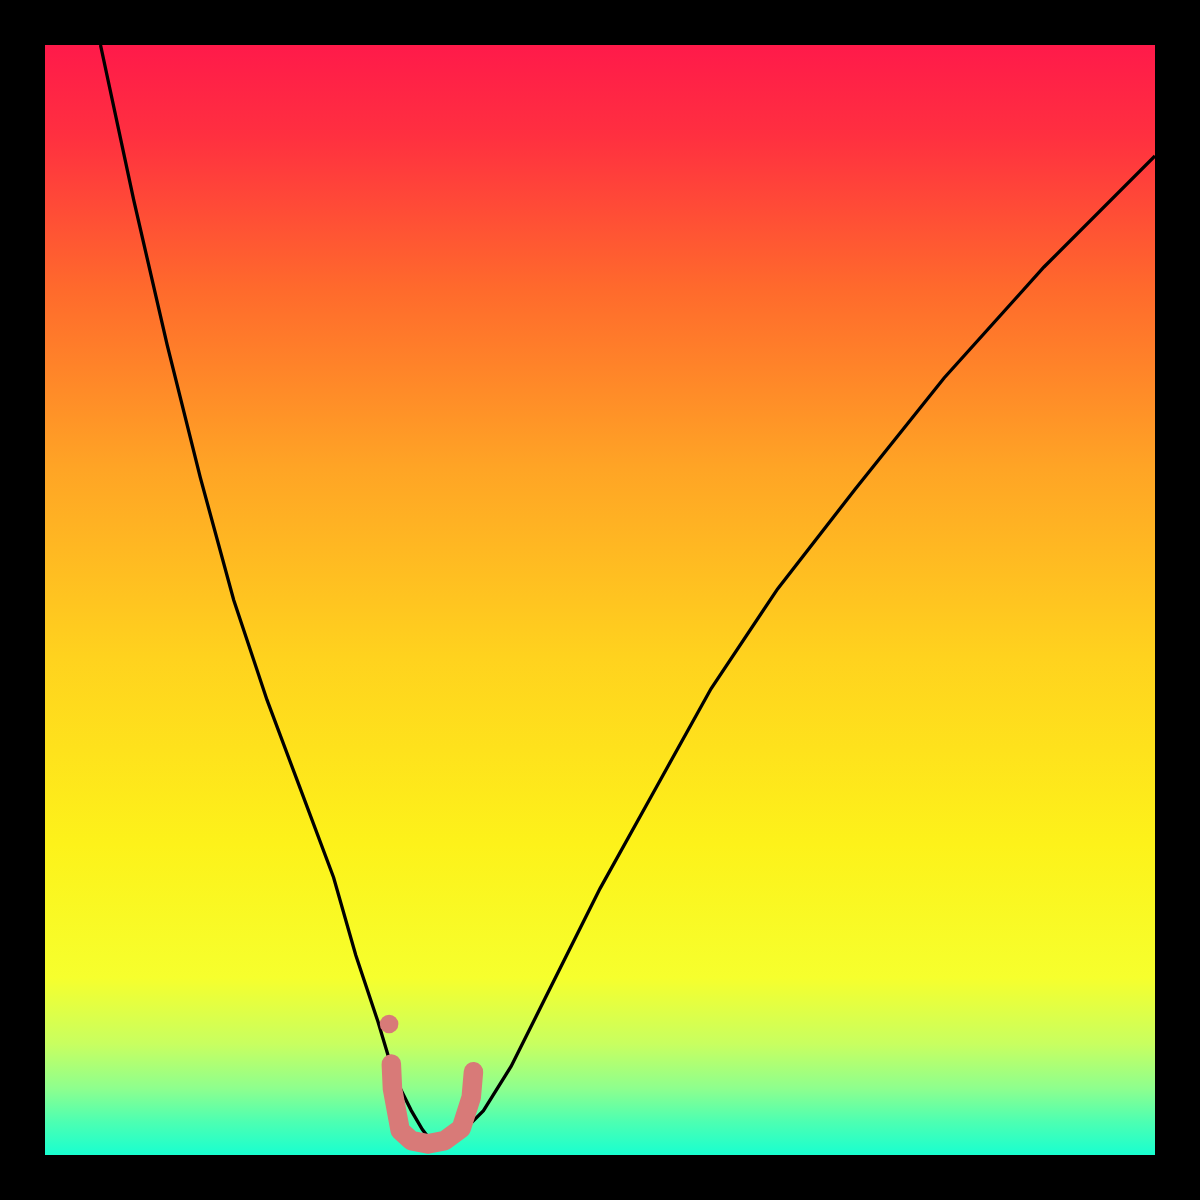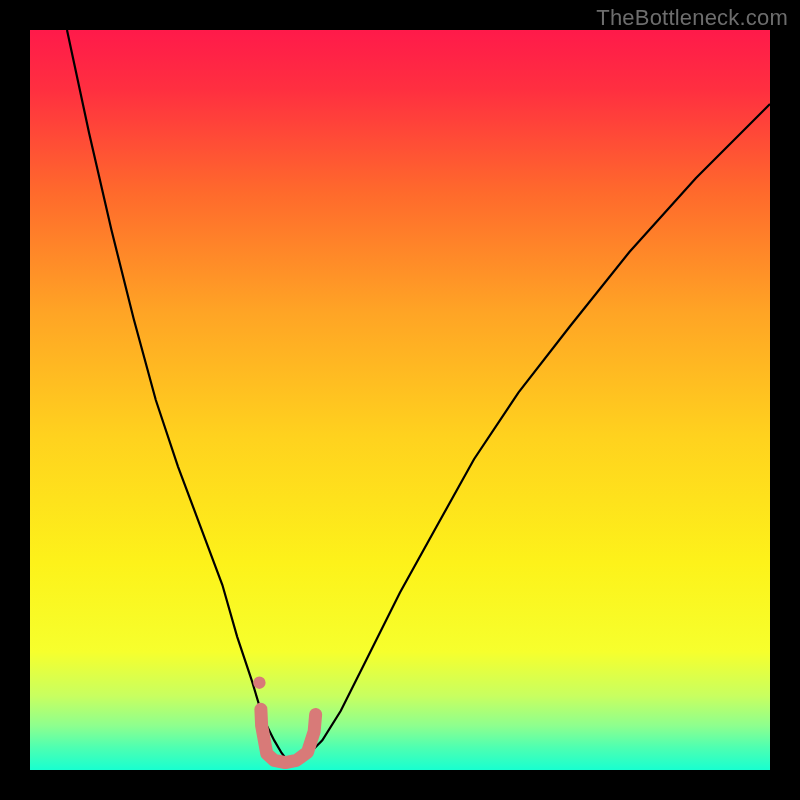--- a/index.html
+++ b/index.html
@@ -54,14 +54,13 @@
           <stop offset="100%" stop-color="#18ffd0"></stop>
         </linearGradient>
     </defs>
     <rect x="0" y="0" width="740" height="740" fill="url(#bg-grad)"></rect>
     <g id="series-layer">
         <path d="M37.00 0.00 L59.20 103.60 L81.40 199.80 L103.60 288.60 L125.80 370.00 L148.00 436.60 L170.20 495.80 L192.40 555.00 L207.20 606.80 L222.00 651.20 L233.10 688.20 L244.20 710.40 L251.60 722.98 L259.00 732.60 L266.40 731.12 L277.50 725.20 L292.30 710.40 L310.80 680.80 L333.00 636.40 L370.00 562.40 L407.00 495.80 L444.00 429.20 L488.40 362.60 L540.20 296.00 L599.40 222.00 L666.00 148.00 L740.00 74.00" fill="none" stroke="#000000" stroke-width="2.2"></path>
         <path d="M230.88 679.32 L231.62 695.60 L236.80 723.72 L244.20 730.38 L255.30 732.60 L266.40 730.38 L277.50 722.24 L284.16 701.52 L285.64 684.50" fill="none" stroke="#d87a78" stroke-width="13" stroke-linecap="round" stroke-linejoin="round"></path>
         <circle cx="229.4" cy="652.68" r="6.2" fill="#d87a78"></circle>
       </g>
   </svg>
-  <div class="watermark">TheBottleneck.com</div>
 </div>
 
 </body></html>

